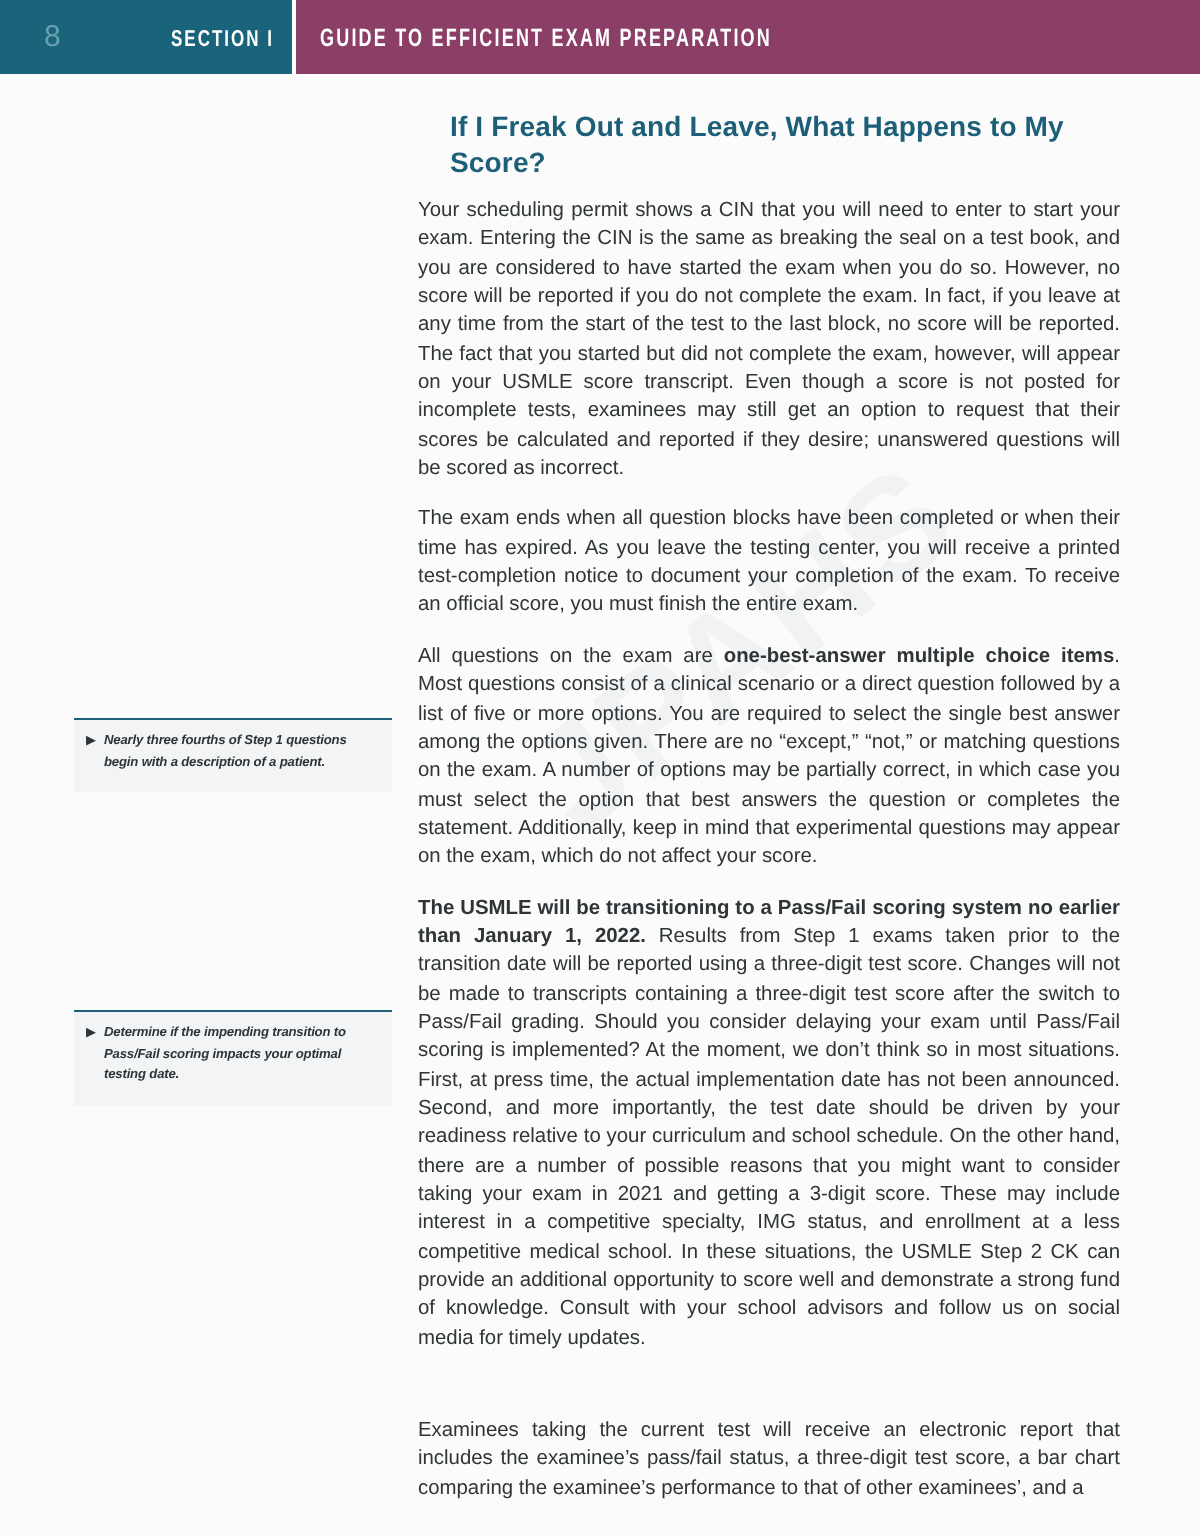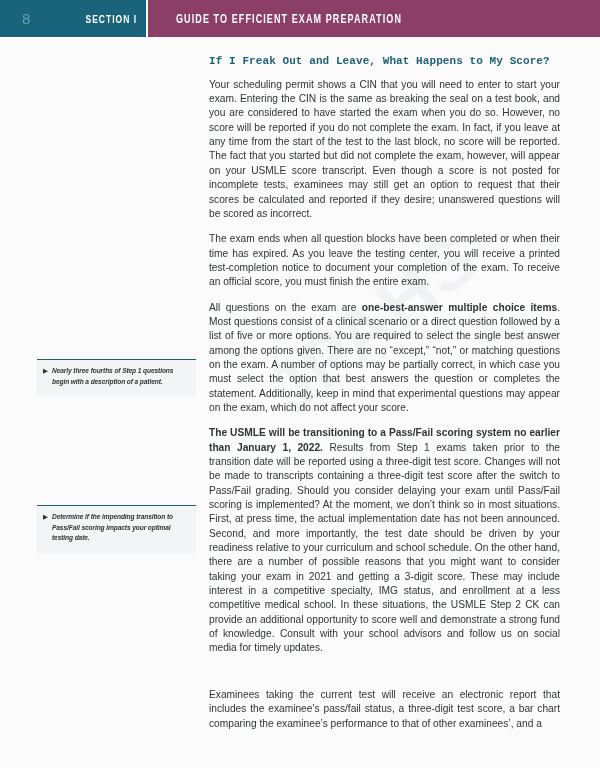--- a/index.html
+++ b/index.html
@@ -50,21 +50,21 @@
     text-transform: uppercase;
     transform: scaleY(1.35);
     transform-origin: center;
     white-space: nowrap;
   }
   .header-right {
     flex: 1;
     background: #8c3f66;
     display: flex;
     align-items: center;
-    padding-left: 28px;
+    padding-left: 12px;
     border-left: 2px solid #ffffff;
     box-sizing: border-box;
   }
   .header-title {
     font-family: "Liberation Sans", sans-serif;
     font-size: 9px;
     font-weight: bold;
     color: #ffffff;
     letter-spacing: 1.1px;
     text-transform: uppercase;
@@ -83,26 +83,26 @@
   }
 
   
   .content-column {
     position: absolute;
     left: 209px;
     top: 18px;
     width: 351px;
   }
   .sec-heading {
-    font-family: Liberation Mono, monospace;
-    font-size: 11px;
+    font-family: Liberation Sans, sans-serif;
+    font-size: 14px;
     font-weight: bold;
     color: #1d5f78;
     letter-spacing: 0.08px;
-    margin: 0 0 9px 0;
+    margin: 0 0 9px 16px;
     line-height: 1.25;
   }
   .sec-heading.spaced { margin-top: 20px; }
   .para {
     font-family: Liberation Sans, sans-serif;
     font-size: 10.2px;
     line-height: 14.35px;
     color: #2f3437;
     text-align: justify;
     margin: 0 0 11px 0;

